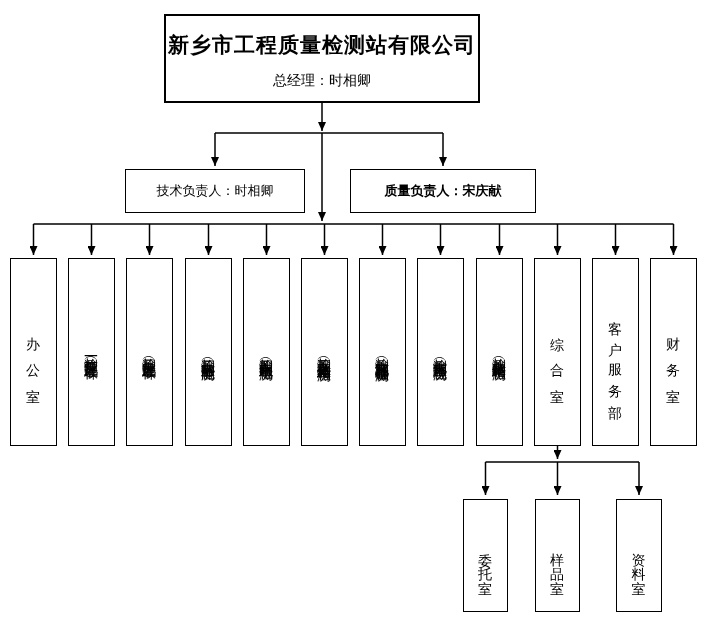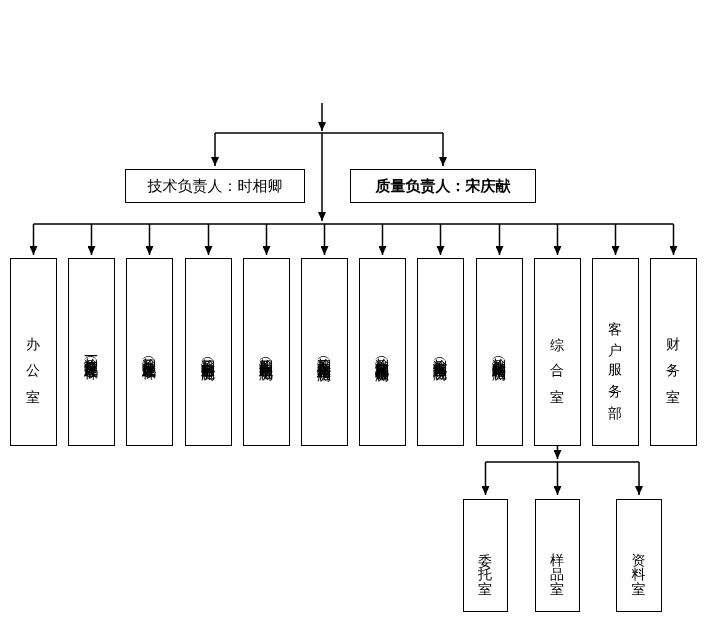--- a/index.html
+++ b/index.html
@@ -41,22 +41,22 @@
     font-weight: bold;
     letter-spacing: 1px;
     white-space: nowrap;
   }
   .company-subtitle {
     font-size: 14px;
     white-space: nowrap;
   }
   .leader-box {
     top: 169px;
-    height: 34px;
-    font-size: 15px;
+    height: 44px;
+    font-size: 13px;
     white-space: nowrap;
   }
   .leader-box.tech { left: 125px; width: 180px; }
   .leader-box.quality { left: 350px; width: 186px; font-weight: bold; }
   .dept-box {
     top: 258px;
     width: 47px; height: 188px;
   }
   .sub-box {
     top: 499px;
@@ -119,20 +119,24 @@
       <line x1="673.5" y1="224" x2="673.5" y2="255" marker-end="url(#arrow)"></line>
 
       <line x1="557.5" y1="446" x2="557.5" y2="459" marker-end="url(#arrow)"></line>
       <line x1="485.5" y1="462" x2="639" y2="462"></line>
       <line x1="485.5" y1="462" x2="485.5" y2="495" marker-end="url(#arrow)"></line>
       <line x1="557.5" y1="462" x2="557.5" y2="495" marker-end="url(#arrow)"></line>
       <line x1="639" y1="462" x2="639" y2="495" marker-end="url(#arrow)"></line>
     </g>
   </svg>
 
+  <div class="box top-box">
+    <div class="company-title">新乡市工程质量检测站有限公司</div>
+    <div class="company-subtitle">总经理：时相卿</div>
+  </div>
 
   <div class="box leader-box tech">
     <span>技术负责人：时相卿</span>
   </div>
   <div class="box leader-box quality">
     <span>质量负责人：宋庆献</span>
   </div>
 
   <div class="box dept-box d1">
     <span class="vtext ls-wide">办公室</span>

